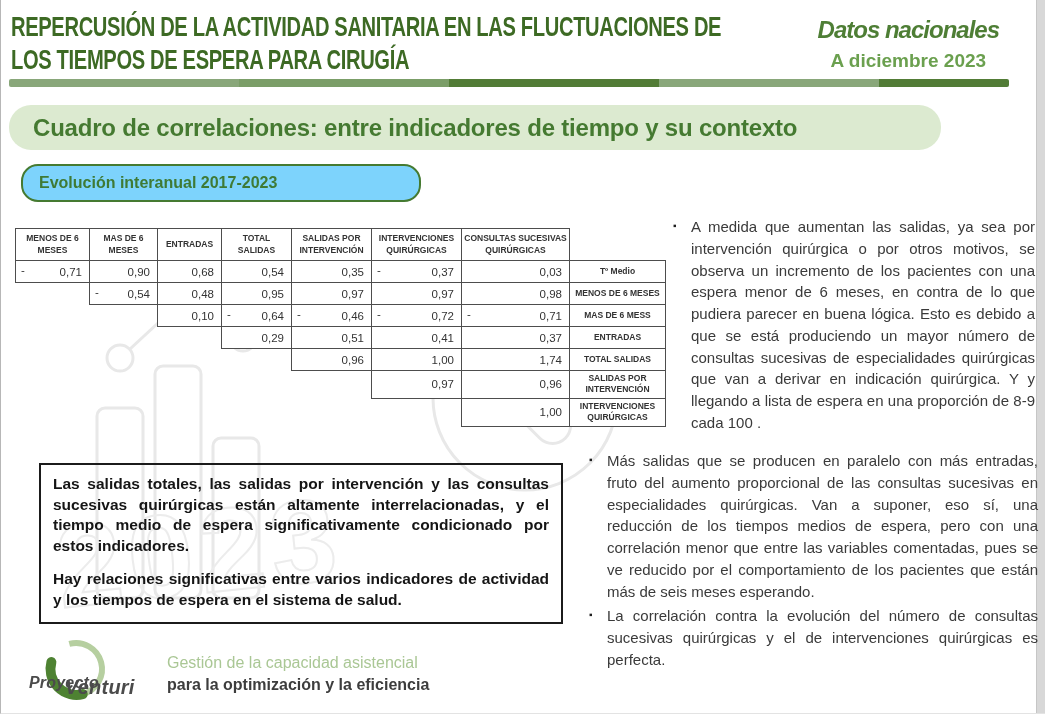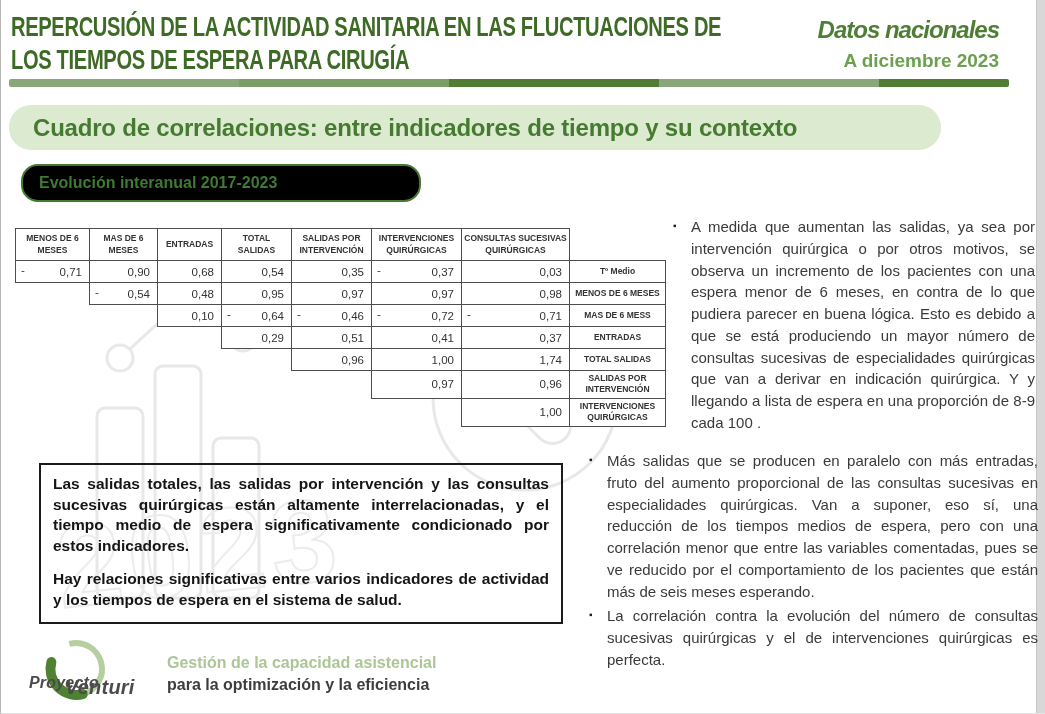--- a/index.html
+++ b/index.html
@@ -10,21 +10,21 @@
     border-left:1px solid #b7b7b7; border-bottom:1px solid #e3e3e3;padding-left:41px;
   }
   .right-strip { position:absolute; right:0; top:0; width:9px; height:100%;
     background:var(--edge-gray); border-left:1px solid #c6c6c6; }
 
   
   .title-block { position:absolute; left:10px; top:10px; width:760px; }
   .title-line { font-size:28px; font-weight:800; color:var(--title-green);
     line-height:33px; letter-spacing:-0.5px; white-space:nowrap;
     transform:scaleX(0.72); transform-origin:left center; }
-  .badge { position:absolute; right:46px; top:16px; text-align:right; }
+  .badge { position:absolute; right:46px; top:16px; text-align:center; }
   .badge-main { font-size:24px; font-style:italic; font-weight:800;
     color:var(--accent-green); letter-spacing:-1px; }
   .badge-sub { font-size:19px; font-weight:700; color:var(--accent-green-light);
     margin-top:6px; }
   .divider { position:absolute; left:8px; top:79px; width:1000px; height:8px;
     border-radius:2px;
     background:linear-gradient(90deg,
       var(--divider-sage) 0%, var(--divider-sage) 23%,
       #7b9e68 23%, #7b9e68 44%,
       var(--divider-dark) 44%, var(--divider-dark) 65%,
@@ -32,21 +32,21 @@
       var(--divider-dark) 87%, var(--divider-dark) 100%); }
 
   
   .banner { position:absolute; left:8px; top:105px; width:932px; height:45px;
     background:var(--banner-bg); border-radius:22px; display:flex;
     align-items:center; padding-left:24px; z-index:2; }
   .banner-title { font-size:24px; font-weight:800; color:var(--banner-text);
     letter-spacing:-0.2px;text-align:center; }
   .pill { position:absolute; left:20px; top:164px; width:400px; height:38px;
     border:2px solid var(--banner-text); border-radius:17px; display:flex;
-    align-items:center; padding-left:16px; background:#000000; z-index:2; }
+    align-items:center; padding-left:16px; background:#7dd3fc; z-index:2; }
   .pill-label { font-size:16px; font-weight:600; color:var(--pill-text); }
 
   
   .watermark { position:absolute; left:4px; top:238px; z-index:1; }
 
   
   .corr-table { position:absolute; left:14px; top:228px; z-index:2;
     border-collapse:collapse; table-layout:fixed; }
   .corr-table th { border:1px solid var(--table-border); background:#fff;
     font-size:8.5px; font-weight:700; color:#333; text-align:center;
@@ -79,21 +79,21 @@
     text-align:justify; line-height:1.45; }
 
   
   .logo { position:absolute; left:26px; top:634px; width:460px; height:76px; z-index:2; }
   .logo svg.mark { position:absolute; left:16px; top:2px; }
   .brand1 { position:absolute; left:2px; top:40px; font-style:italic;
     font-weight:800; font-size:16px; color:#4b4b4b; letter-spacing:0.2px; }
   .brand2 { position:absolute; left:38px; top:42px; font-style:italic;
     font-weight:800; font-size:20px; color:#4b4b4b; letter-spacing:0.2px; }
   .tag1 { position:absolute; left:140px; top:20px; font-size:16px;
-    font-weight:700; color:var(--logo-light-green); }
+    font-weight:400; color:var(--logo-light-green); }
   .tag2 { position:absolute; left:140px; top:42px; font-size:16px;
     font-weight:700; color:#3d3d3d; }
 </style>
 </head>
 <body>
 
 <div class="page">
 
   <div class="title-block">
     <div class="title-line">REPERCUSIÓN DE LA ACTIVIDAD SANITARIA EN LAS FLUCTUACIONES DE</div>

